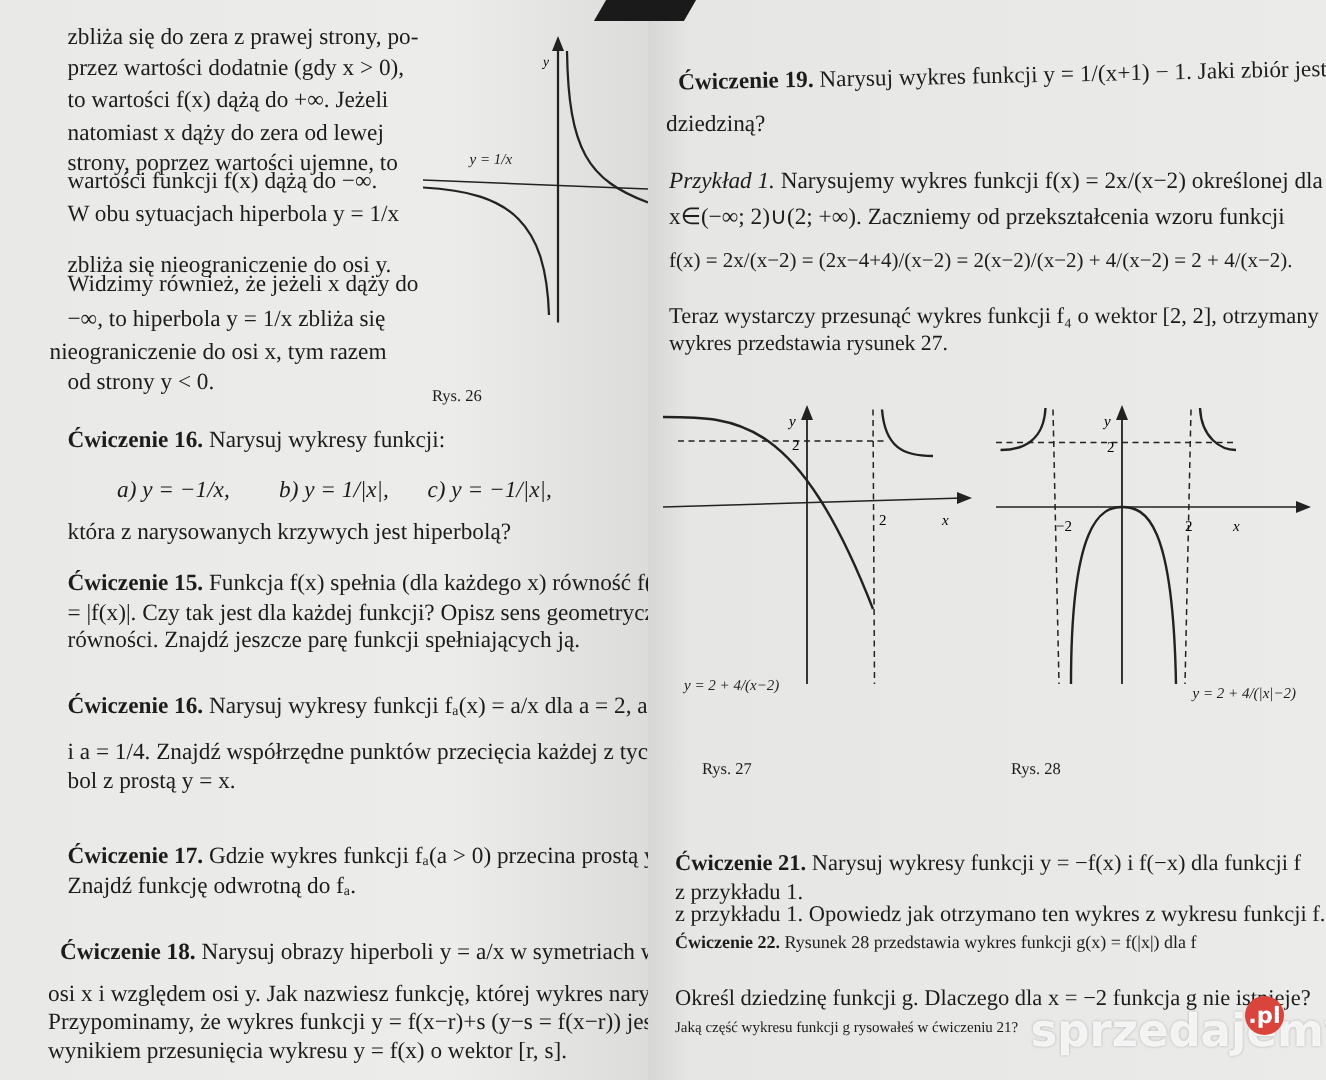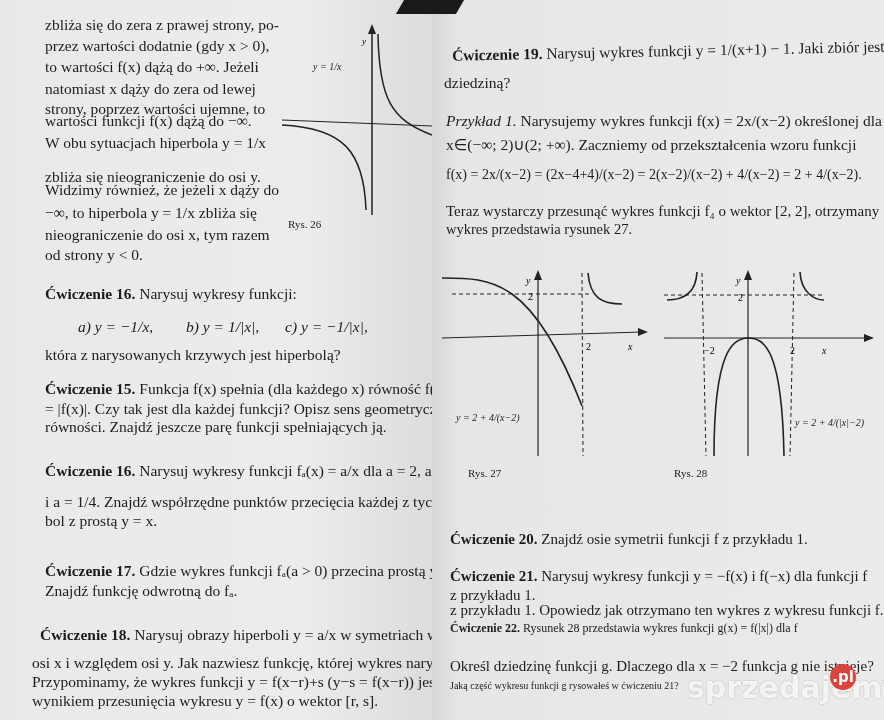--- a/index.html
+++ b/index.html
@@ -5,21 +5,21 @@
   html, body { margin:0; padding:0; }
   body { width:884px; height:720px; overflow:hidden; background:#2a2a2a; position:relative;
          font-family:"Liberation Serif", serif; color:#1c1c1c; }
   .page { position:absolute; top:0; height:720px; overflow:hidden; }
   .left { left:0; width:432px; background:linear-gradient(90deg,#e9e9e7 0%,#ececea 70%,#dcdcda 100%); }
   .right { left:432px; width:452px; background:linear-gradient(90deg,#d6d6d4 0%,#e6e6e4 6%,#ebebe9 100%); }
   .corner { position:absolute; left:400px; top:0; width:60px; height:14px; background:#1a1a1a; transform:skewX(-30deg); }
   .t { position:absolute; font-size:15.5px; line-height:17px; white-space:nowrap; }
   .b { font-weight:bold; }
   .i { font-style:italic; }
-  .caption { position:absolute; font-size:11px; }
+  .caption { position:absolute; font-size:11px;margin-top:40px; }
   .pgnum { position:absolute; font-size:14px;margin-top:40px; }
   .logo { position:absolute; font-family:"DejaVu Sans", sans-serif; font-weight:bold; font-size:30px; color:rgba(255,255,255,0.85);
           text-shadow:0 0 2px rgba(0,0,0,0.25); }
   .logo-dot { position:absolute; width:26px; height:26px; border-radius:50%; background:#d9443c; color:#fff;
               font-family:"DejaVu Sans", sans-serif; font-size:15px; font-weight:bold; text-align:center; line-height:26px; }
   svg { position:absolute; overflow:visible; }
 </style>
 </head>
 <body>
 
@@ -27,21 +27,21 @@
   <div class="t" style="left:45px;top:16px">zbliża się do zera z prawej strony, po-</div>
   <div class="t" style="left:45px;top:37px">przez wartości dodatnie (gdy x &gt; 0),</div>
   <div class="t" style="left:45px;top:58px">to wartości f(x) dążą do +∞. Jeżeli</div>
   <div class="t" style="left:45px;top:100px">strony, poprzez wartości ujemne, to</div>
   <div class="t" style="left:45px;top:80px">natomiast x dąży do zera od lewej</div>
   <div class="t" style="left:45px;top:110px;top:112px">wartości funkcji f(x) dążą do −∞.</div>
   <div class="t" style="left:45px;top:134px">W obu sytuacjach hiperbola y = 1/x</div>
   <div class="t" style="left:45px;top:168px">zbliża się nieograniczenie do osi y.</div>
   <div class="t" style="left:45px;top:180px;top:181px">Widzimy również, że jeżeli x dąży do</div>
   <div class="t" style="left:45px;top:204px">−∞, to hiperbola y = 1/x zbliża się</div>
-  <div class="t" style="left:45px;top:226px">nieograniczenie do osi x, tym razem</div>
+  <div class="t" style="left:33px;top:226px">nieograniczenie do osi x, tym razem</div>
   <div class="t" style="left:45px;top:246px">od strony y &lt; 0.</div>
 
   <svg style="left:282px;top:20px" width="150" height="200" viewBox="0 0 150 200">
     <line x1="90" y1="195" x2="90" y2="10" stroke="#222" stroke-width="1.5"></line>
     <polygon points="90,4 86,14 94,14" fill="#222"></polygon>
     <line x1="0" y1="100" x2="150" y2="106" stroke="#222" stroke-width="1"></line>
     <path d="M96 14 C97 80, 110 100, 150 115" stroke="#222" stroke-width="1.5" fill="none"></path>
     <path d="M0 105 C60 108, 82 130, 84 190" stroke="#222" stroke-width="1.5" fill="none"></path>
     <text x="80" y="24" font-size="9" font-style="italic" font-family="Liberation Serif, serif">y</text>
   </svg>
@@ -133,24 +133,20 @@
     <path d="M50 188 C50 80, 70 70, 84 70 C100 70, 118 80, 120 188" stroke="#222" stroke-width="1.6" fill="none"></path>
     <text x="72" y="16" font-size="10" font-style="italic" font-family="Liberation Serif, serif">y</text>
     <text x="74" y="33" font-size="10" font-family="Liberation Serif, serif">2</text>
     <text x="40" y="86" font-size="10" font-family="Liberation Serif, serif">−2</text>
     <text x="126" y="86" font-size="10" font-family="Liberation Serif, serif">2</text>
     <text x="158" y="86" font-size="10" font-style="italic" font-family="Liberation Serif, serif">x</text>
   </svg>
   <div class="caption i" style="left:363px;top:417px;font-size:10px">y = 2 + 4/(|x|−2)</div>
   <div class="caption" style="left:242px;top:467px">Rys. 28</div>
 
-  <div class="t" style="left:18px;top:531px;font-size:15px">
-    <span class="b">Ćwiczenie 20.</span>
-    <span>Znajdź osie symetrii funkcji f z przykładu 1.</span>
-  </div>
   <div class="t" style="left:18px;top:568px;font-size:15px">
     <span class="b">Ćwiczenie 21.</span>
     <span>Narysuj wykresy funkcji y = −f(x) i f(−x) dla funkcji f</span>
   </div>
   <div class="t" style="left:18px;top:587px;font-size:15px">z przykładu 1.</div>
   <div class="t" style="left:18px;top:620px;font-size:12px">
     <span class="b">Ćwiczenie 22.</span>
     <span>Rysunek 28 przedstawia wykres funkcji g(x) = f(|x|) dla f</span>
   </div>
   <div class="t" style="left:18px;top:602px;font-size:15px">z przykładu 1. Opowiedz jak otrzymano ten wykres z wykresu funkcji f.</div>

